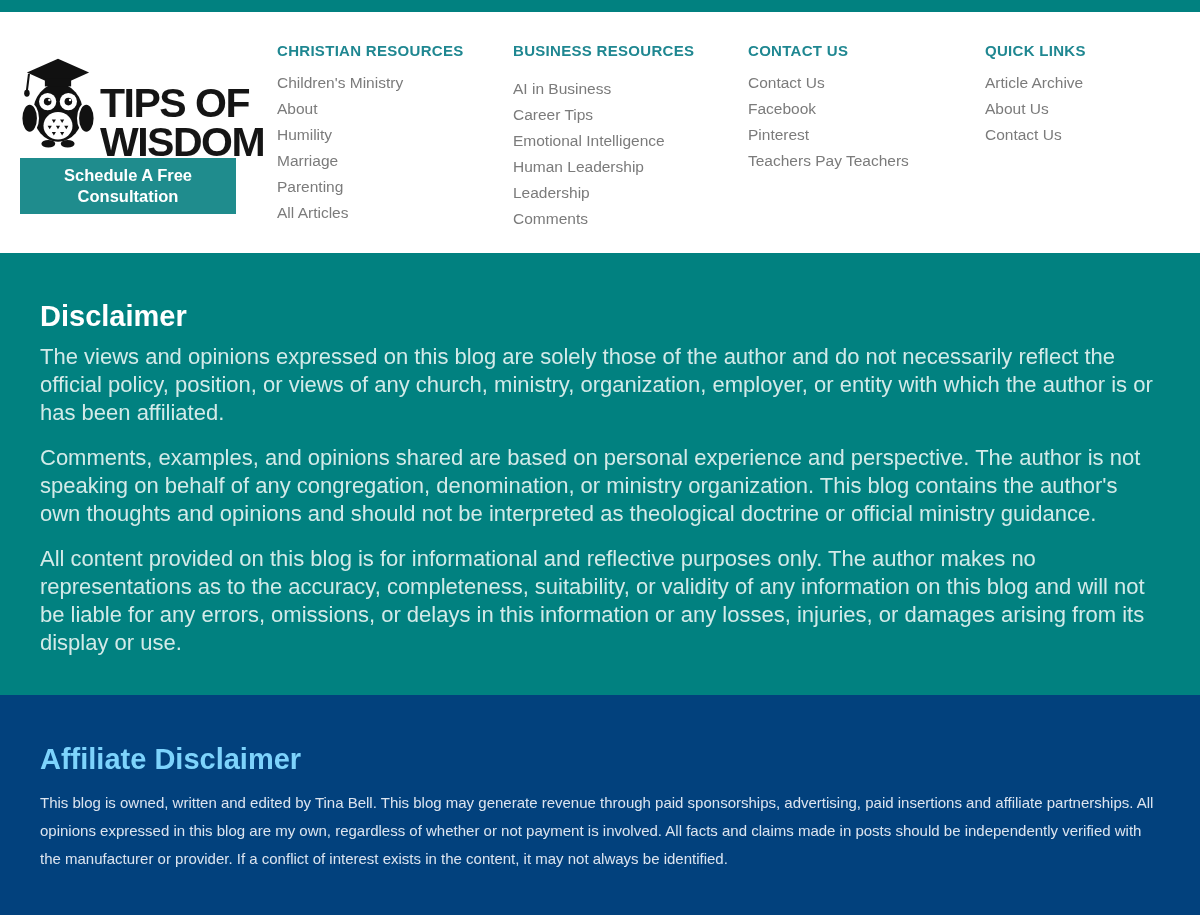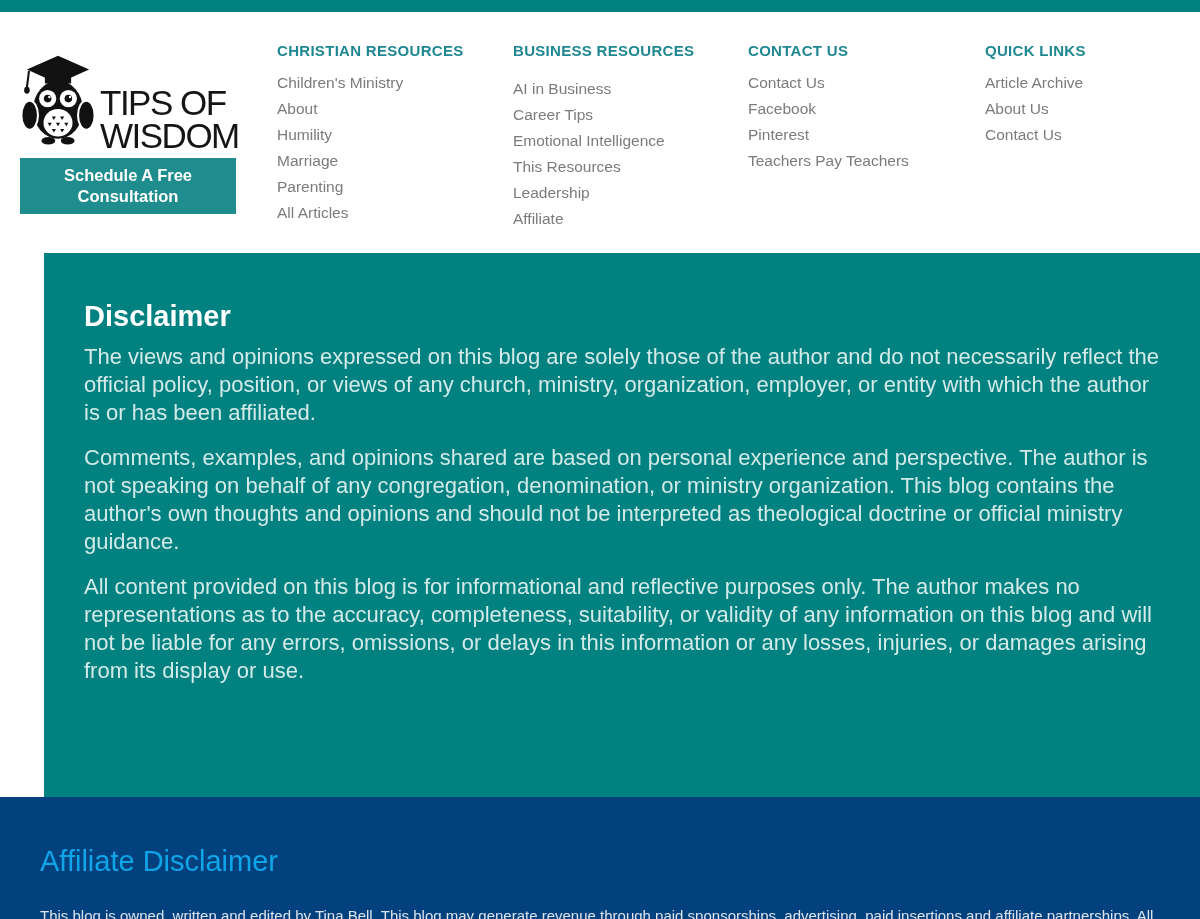--- a/index.html
+++ b/index.html
@@ -29,22 +29,22 @@
     position:relative;
     height:241px;
     background:#ffffff;
   }
   .logo{
     position:absolute;left:20px;top:36px;
     display:flex;align-items:center;gap:4px;
     cursor:pointer;
   }
   .logo-text{
-    font-weight:400;
-    font-size:35px;
+    font-weight:700;
+    font-size:41px;
     line-height:0.94;
     letter-spacing:-1.5px;
     color:#151515;
     margin-top:36px;
   }
   .cta-button{
     position:absolute;left:20px;top:146px;
     width:216px;height:56px;
     background:var(--button-teal);
     color:#ffffff;
@@ -80,48 +80,47 @@
     line-height:16px;
   }
   .nav-links a{
     font-size:15.5px;
     color:var(--link-grey);
     text-decoration:none;
     cursor:pointer;
   }
   
   .disclaimer-section{
-    height:544px;
+    height:442px;
     background:var(--teal);
     padding:47px 40px 0 40px;
-    margin-left:44px;
   }
   .disclaimer-section h2{
     margin:0 0 10px 0;
     font-size:29px;
     font-weight:bold;
     color:#ffffff;
   }
   .disclaimer-section p{
     margin:0 0 17px 0;
     font-size:22px;
     line-height:28px;
     color:var(--disclaimer-text);
   }
   
   .affiliate-section{
     height:220px;
     background:var(--dark-blue);
     padding:48px 40px 0 40px;
   }
   .affiliate-section h2{
-    margin:0 0 24px 0;
+    margin:0 0 13px 0;
     font-size:29px;
-    font-weight:normal;
-    color:#0ea5e9;
+    font-weight:bold;
+    color:#7dd3fc;
   }
   .affiliate-section p{
     margin:0;
     font-size:15px;
     line-height:28px;
     color:var(--affiliate-text);
   }
   .bottom-strip{
     height:4px;background:#ffffff;width:100%;
   }
@@ -188,23 +187,23 @@
       <li><a>All Articles</a></li>
     </ul>
   </div>
 
   <div class="nav-col col2">
     <div class="nav-heading">BUSINESS RESOURCES</div>
     <ul class="nav-links">
       <li><a>AI in Business</a></li>
       <li><a>Career Tips</a></li>
       <li><a>Emotional Intelligence</a></li>
-      <li><a>This Resources</a></li>
+      <li><a>Human Leadership</a></li>
       <li><a>Leadership</a></li>
-      <li><a>Affiliate</a></li>
+      <li><a>Comments</a></li>
     </ul>
   </div>
 
   <div class="nav-col col3">
     <div class="nav-heading">CONTACT US</div>
     <ul class="nav-links">
       <li><a>Contact Us</a></li>
       <li><a>Facebook</a></li>
       <li><a>Pinterest</a></li>
       <li><a>Teachers Pay Teachers</a></li>

